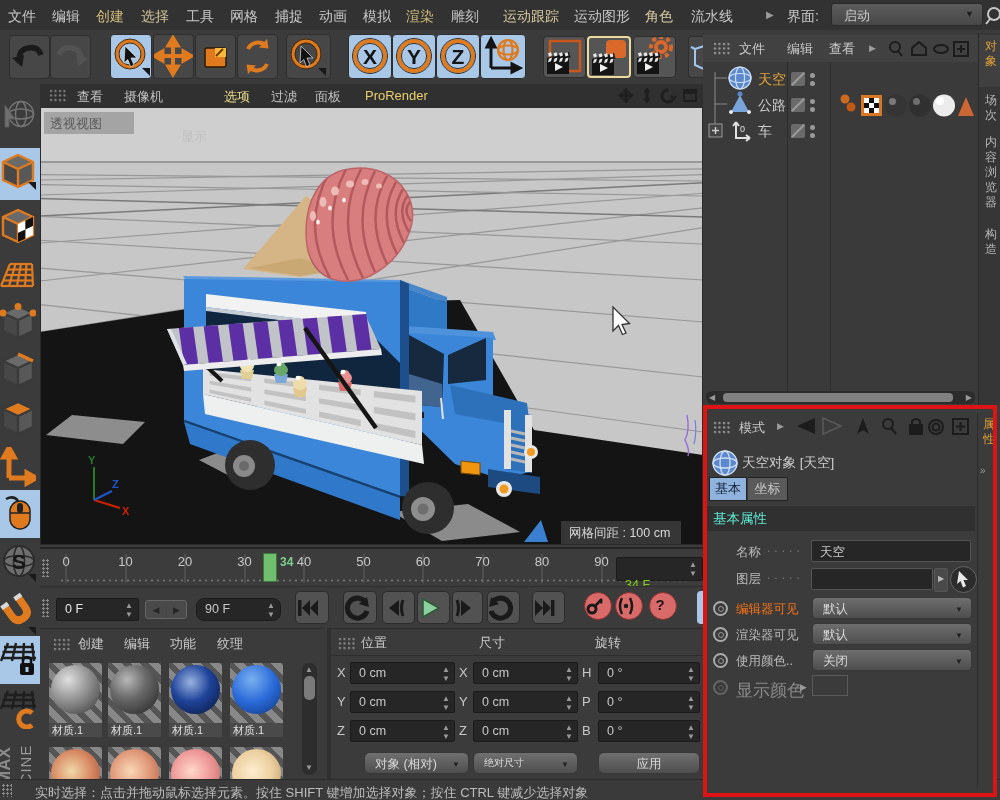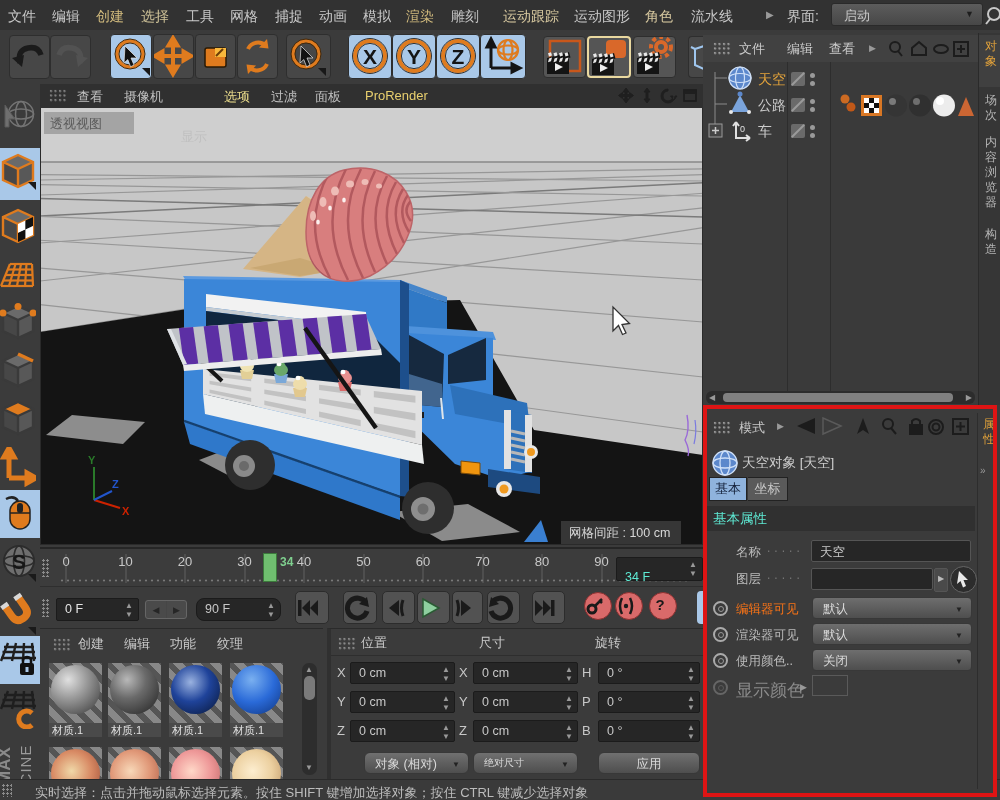--- a/index.html
+++ b/index.html
@@ -649,21 +649,21 @@
           <circle cx="622" cy="2.5" r="1.1" fill="#7a7a7a"></circle>
           <circle cx="628" cy="2.5" r="1.1" fill="#7a7a7a"></circle>
           <circle cx="634" cy="2.5" r="1.1" fill="#7a7a7a"></circle>
           <circle cx="640" cy="2.5" r="1.1" fill="#7a7a7a"></circle>
           <circle cx="646" cy="2.5" r="1.1" fill="#7a7a7a"></circle>
         </svg>
       </div>
       <div class="abs" style="left: 223px; top: 4px; width: 14px; height: 29px; background: rgb(111, 191, 111); border: 1px solid rgb(60, 122, 60);"></div>
       <div class="abs" style="left: 240px; top: 6px; font-size: 12px; color: rgb(127, 208, 143); font-weight: bold;">34</div>
       <div class="abs" style="left: 576px; top: 8px; width: 87px; height: 24px; background: rgb(38, 38, 38); border: 1px solid rgb(27, 27, 27); border-radius: 2px;">
-        <div class="abs" style="left: 8px; top: 12px; font-size: 12.5px; color: #5eead4;">34 F</div>
+        <div class="abs" style="left: 8px; top: 20px; font-size: 12.5px; color: #84cc16;">34 F</div>
         <div class="abs" style="right: 5px; top: 2px; font-size: 8px; color: rgb(153, 153, 153); line-height: 9px;">▲<br>▼</div>
       </div>
     </div>
 
 <div class="abs" id="transport" style="left:40px;top:586px;width:663px;height:42px;background:#3b3b3b;border-top:1px solid #2e2e2e">
       <div class="abs" style="left: 2px; top: 12px; width: 7px; height: 18px; background: radial-gradient(circle at 1.5px 1.5px, rgb(138, 138, 138) 1px, transparent 1.3px) 0% 0% / 4px 4px;"></div>
       <div class="abs" style="left: 16px; top: 11px; width: 83px; height: 23px; background: rgb(38, 38, 38); border: 1px solid rgb(27, 27, 27); border-radius: 2px;">
         <div class="abs" style="left: 8px; top: 3px; font-size: 12.5px; color: #e5e5e5;">0 F</div>
         <div class="abs" style="right: 5px; top: 2px; font-size: 8px; color: rgb(153, 153, 153); line-height: 9px;">▲<br>▼</div>
       </div>

